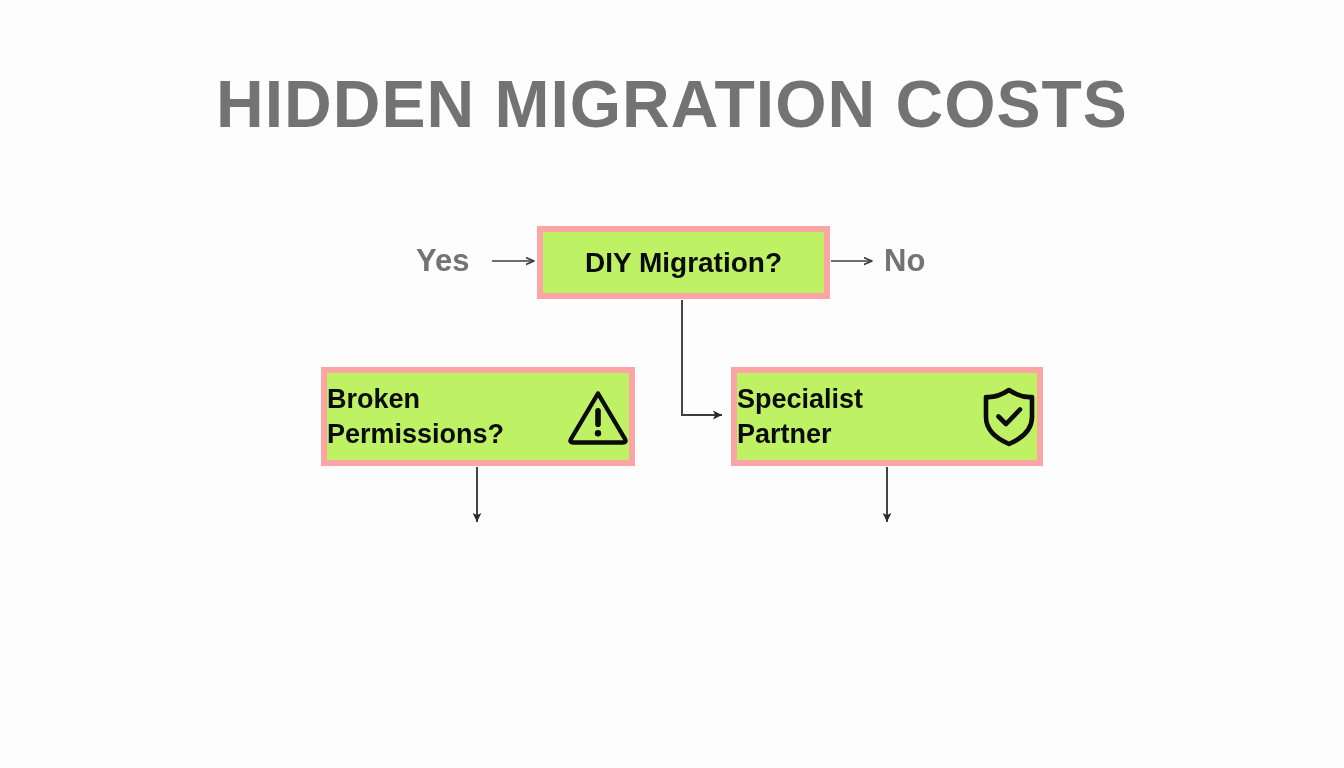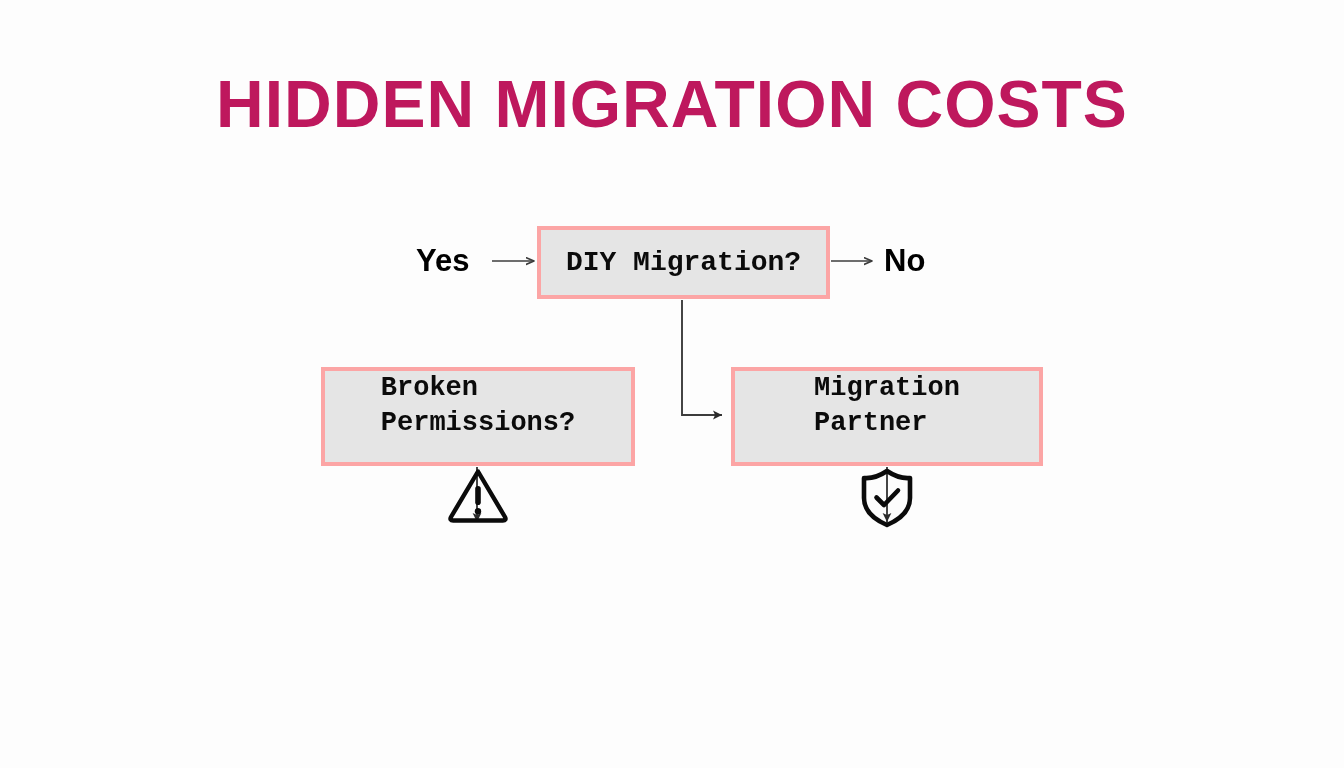--- a/index.html
+++ b/index.html
@@ -26,34 +26,33 @@
     position: absolute;
     left: 0;
     top: 64px;
     width: 1344px;
     text-align: center;
     font-family: "Liberation Sans", sans-serif;
     font-size: 66px;
     font-weight: bold;
     letter-spacing: 1px;
     line-height: 80px;
-    color: #be185d;
+    color: #737373;
     white-space: nowrap;
   }
 
   
   .node {
     position: absolute;
     box-sizing: border-box;
-    border: 4px solid #fca5a5;
-    background: #e5e5e5;
+    border: 6px solid #fca5a5;
+    background: #bef264;
     display: flex;
     align-items: center;
     justify-content: center;
-    font-family: Liberation Mono, monospace;
   }
   .node .node-label {
     font-size: 27px;
     font-weight: bold;
     line-height: 35px;
     text-align: center;
     color: #0b0b0b;
     white-space: pre-line;
   }
 
@@ -78,21 +77,20 @@
   }
   #node-specialist-partner {
     left: 731px;
     top: 367px;
     width: 312px;
     height: 99px;
   }
   .node.with-icon {
     justify-content: space-between;
     gap: 26px;
-    flex-direction: column;
   }
   .node.with-icon .node-label {
     text-align: left;
   }
   #node-specialist-partner .node-label { text-align: left; }
 
   
   #node-increased-downtime {
     left: 321px;
     top: 527px;
@@ -105,21 +103,21 @@
     width: 312px;
     height: 97px;
   }
 
   
   .branch-label {
     position: absolute;
     font-size: 31px;
     font-weight: bold;
     line-height: 36px;
-    color: #000000;
+    color: #737373;
     white-space: nowrap;
   }
   #label-yes { left: 416px; top: 243px; }
   #label-no  { left: 884px; top: 243px; }
 
   
   #connectors {
     position: absolute;
     left: 0;
     top: 0;
@@ -177,21 +175,21 @@
     <span class="node-icon">
       <svg width="62" height="56" viewBox="0 0 62 56" xmlns="http://www.w3.org/2000/svg">
         <path d="M31 4.5 L58 50 Q59.8 53.5 55.8 53.5 L6.2 53.5 Q2.2 53.5 4 50 Z" fill="none" stroke="#0b0b0b" stroke-width="4.4" stroke-linejoin="round"></path>
         <rect x="28.2" y="19" width="5.6" height="19" rx="2.8" fill="#0b0b0b"></rect>
         <circle cx="31" cy="44.2" r="3.2" fill="#0b0b0b"></circle>
       </svg>
     </span>
   </div>
 
   <div class="node with-icon" id="node-specialist-partner">
-    <span class="node-label">Migration
+    <span class="node-label">Specialist
 Partner</span>
     <span class="node-icon">
       <svg width="56" height="62" viewBox="0 0 56 62" xmlns="http://www.w3.org/2000/svg">
         <path d="M28 4 Q40 12 51 11 L51 31 Q51 48 28 58 Q5 48 5 31 L5 11 Q16 12 28 4 Z" fill="none" stroke="#0b0b0b" stroke-width="4.6" stroke-linejoin="round"></path>
         <path d="M17.5 30.5 L25 38 L39 23.5" fill="none" stroke="#0b0b0b" stroke-width="4.6" stroke-linecap="round" stroke-linejoin="round"></path>
       </svg>
     </span>
   </div>
 
 

